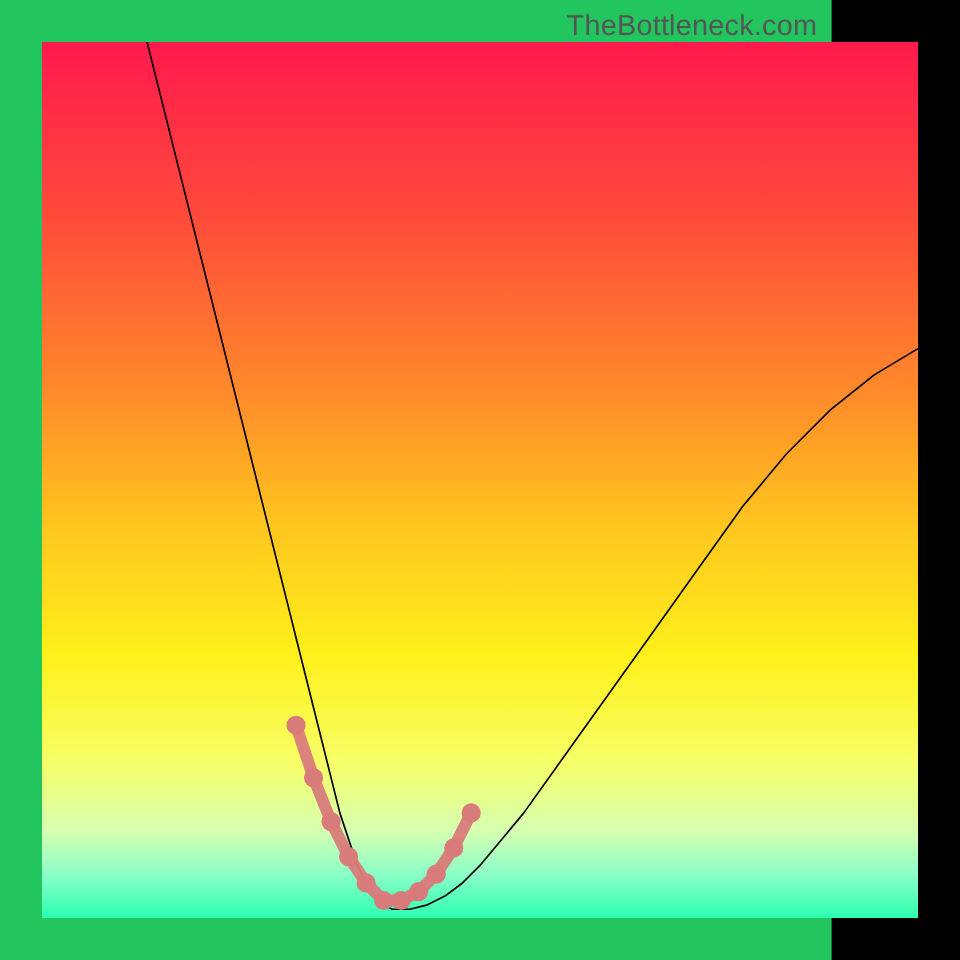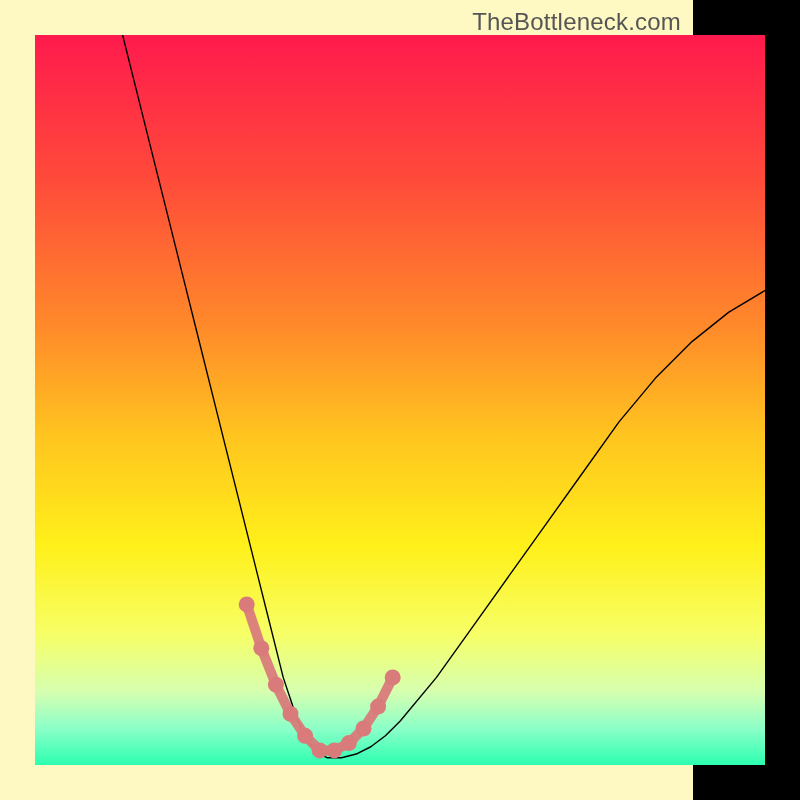--- a/index.html
+++ b/index.html
@@ -10,21 +10,21 @@
     background: #000;
     overflow: hidden;
     font-family: Arial, Helvetica, sans-serif;
   }
   .frame {
     position: absolute;
     top: 0;
     left: 0;
     width: 693px;
     height: 800px;
-    background: #fef9c3;
+    background: #22c55e;
   }
   .plot-area {
     position: absolute;
     top: 35px;
     left: 35px;
     width: 730px;
     height: 730px;
     overflow: hidden;
   }
   .watermark {

